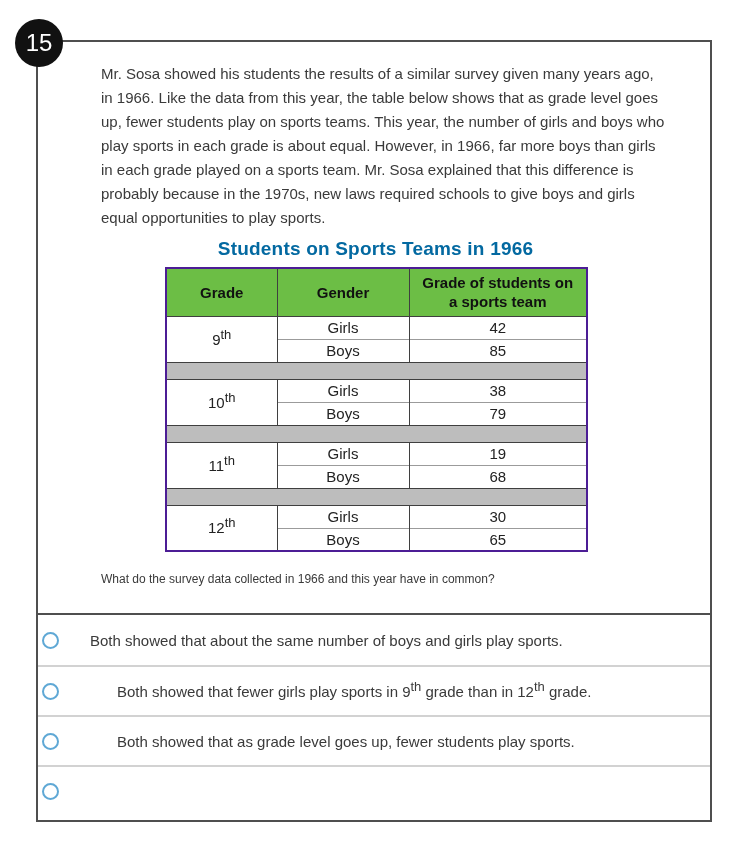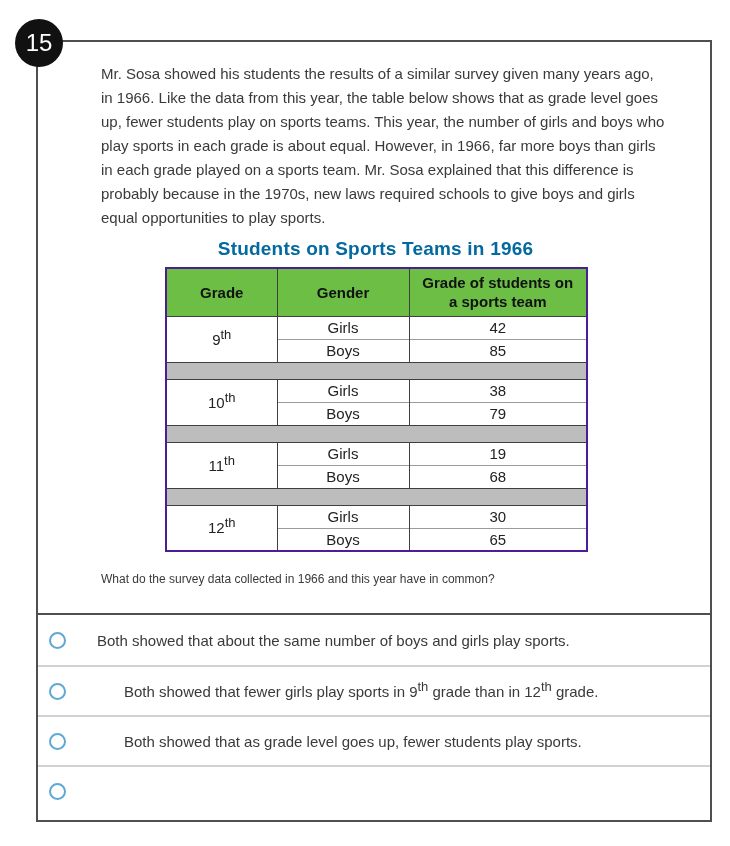--- a/index.html
+++ b/index.html
@@ -72,21 +72,21 @@
     font-size: 13px; vertical-align: super; line-height: 0;
   }
 
   .question {
     margin-top: 20px; font-size: 12px; color: #3a3a3a;
   }
 
   .options { border-top: 2px solid #4f4f4f; }
   .option {
     height: 50px; display: flex; align-items: center;
-    padding-left: 11px; cursor: pointer; background: #ffffff;
+    padding-left: 4px; cursor: pointer; background: #ffffff;
   }
   .option + .option { border-top: 2px solid #d2d2d2; gap: 27px; }
 
   .radio {
     width: 17px; height: 17px; flex: 0 0 17px;
     border: 2px solid #5fa8d5; border-radius: 50%;
     background: #ffffff; margin-right: 31px;
   }
   .opt-text { font-size: 15px; color: #3a3a3a; }
 </style>

